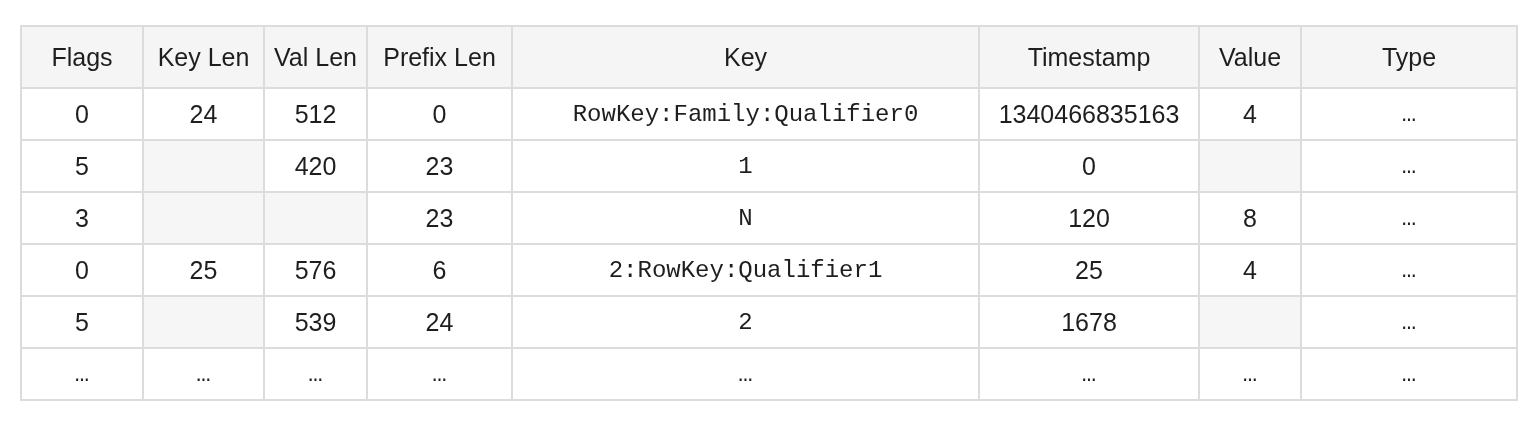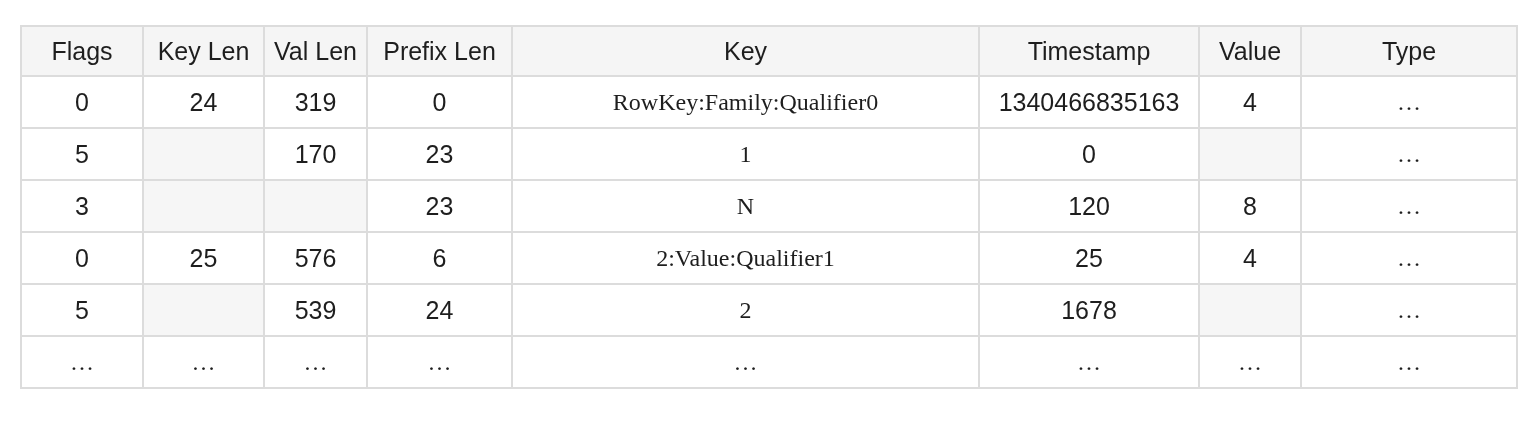--- a/index.html
+++ b/index.html
@@ -38,33 +38,33 @@
   col.c-value      { width: 216px; }
 
   .kv-table th, .kv-table td {
     border: 2px solid var(--border);
     text-align: center;
     vertical-align: middle;
     overflow: hidden;
     white-space: nowrap;
   }
   .kv-table th {
-    height: 50px;
+    height: 62px;
     background: var(--header-bg);
     font-weight: normal;
     font-size: 25px;
   }
   .kv-table td {
     height: 52px;
     font-size: 25px;
     background: #ffffff;
   }
   .kv-table td.key,
   .kv-table td.ellipsis {
-    font-family: Liberation Serif, serif;
+    font-family: Liberation Mono, monospace;
     font-size: 24px;
   }
   .kv-table td.blank {
     background: var(--blank-cell-bg);
   }
 </style>
 </head>
 <body>
 
 <div class="table-wrap">
@@ -88,31 +88,31 @@
         <th>Key</th>
         <th>Timestamp</th>
         <th>Value</th>
         <th>Type</th>
       </tr>
     </thead>
     <tbody>
         <tr>
           <td class="num">0</td>
           <td class="num">24</td>
-          <td class="num">319</td>
+          <td class="num">512</td>
           <td class="num">0</td>
           <td class="key">RowKey:Family:Qualifier0</td>
           <td class="num">1340466835163</td>
           <td class="num">4</td>
           <td class="ellipsis">…</td>
         </tr>
         <tr>
           <td class="num">5</td>
           <td class="blank"></td>
-          <td class="num">170</td>
+          <td class="num">420</td>
           <td class="num">23</td>
           <td class="key">1</td>
           <td class="num">0</td>
           <td class="blank"></td>
           <td class="ellipsis">…</td>
         </tr>
         <tr>
           <td class="num">3</td>
           <td class="blank"></td>
           <td class="blank"></td>
@@ -120,21 +120,21 @@
           <td class="key">N</td>
           <td class="num">120</td>
           <td class="num">8</td>
           <td class="ellipsis">…</td>
         </tr>
         <tr>
           <td class="num">0</td>
           <td class="num">25</td>
           <td class="num">576</td>
           <td class="num">6</td>
-          <td class="key">2:Value:Qualifier1</td>
+          <td class="key">2:RowKey:Qualifier1</td>
           <td class="num">25</td>
           <td class="num">4</td>
           <td class="ellipsis">…</td>
         </tr>
         <tr>
           <td class="num">5</td>
           <td class="blank"></td>
           <td class="num">539</td>
           <td class="num">24</td>
           <td class="key">2</td>

